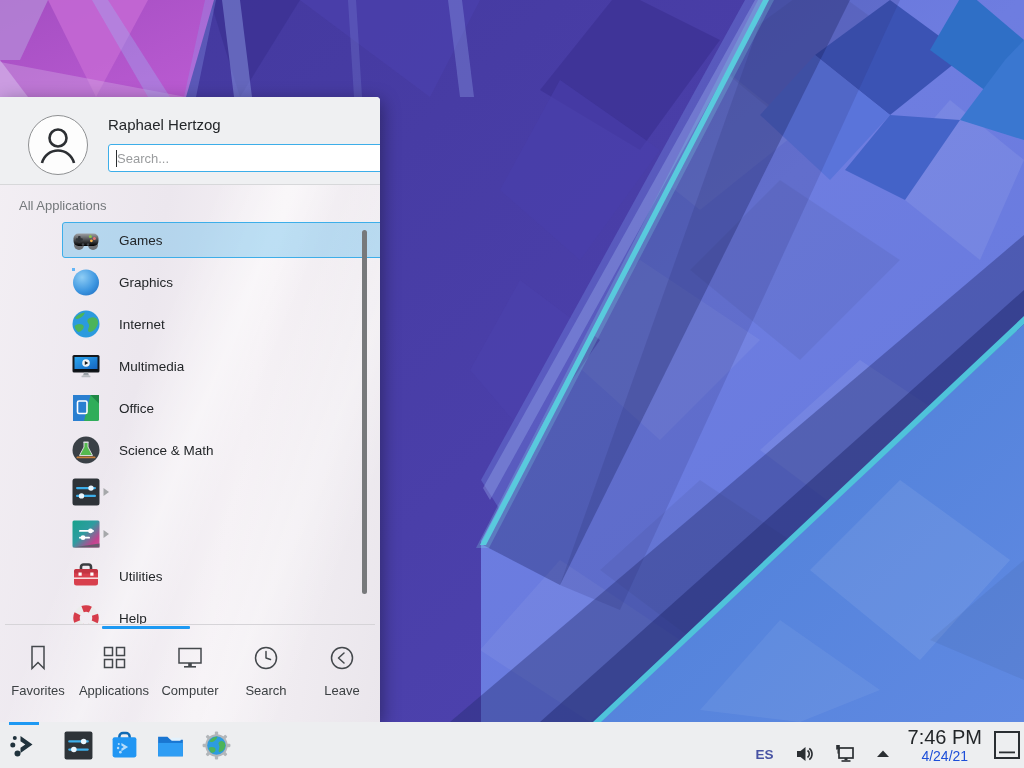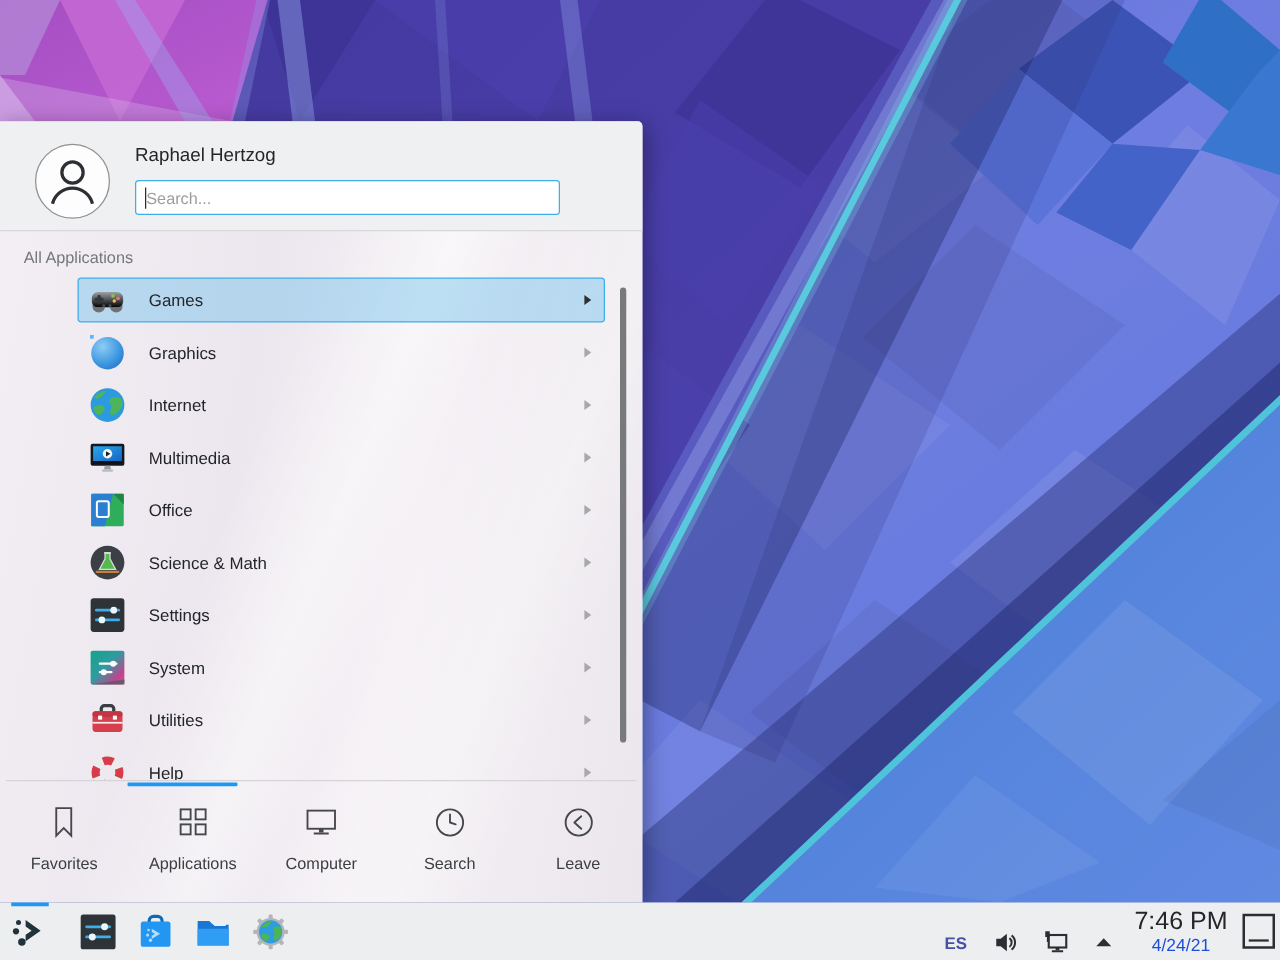--- a/index.html
+++ b/index.html
@@ -3,21 +3,21 @@
 <meta charset="utf-8">
 <style>
   * { margin:0; padding:0; box-sizing:border-box; }
   html,body { width:1024px; height:768px; overflow:hidden; }
   body { font-family:"Liberation Sans","DejaVu Sans",sans-serif; color:#232629; position:relative; background:#4a51b8; }
 
   
   .wallpaper { position:absolute; inset:0; z-index:0; }
 
   
-  .menu { position:absolute; left:0; top:97px; width:514px; height:625px; z-index:5;
+  .menu { position:absolute; left:0; top:97px; width:380px; height:625px; z-index:5;
           border-top-right-radius:4px; box-shadow:2px 4px 18px rgba(0,0,0,.38); overflow:hidden;
           background:linear-gradient(100deg,#f3eff4 0%,#ece7ee 38%,#f5f1f5 62%,#eae6ec 100%); }
   .menu-streaks { position:absolute; inset:0; pointer-events:none;
           background:linear-gradient(112deg, rgba(255,255,255,0) 40%, rgba(255,255,255,.45) 52%, rgba(255,255,255,0) 60%, rgba(255,255,255,.3) 74%, rgba(255,255,255,0) 84%); }
   .menu-header { position:absolute; left:0; top:0; width:100%; height:88px; background:#eff0f2; border-bottom:1px solid #d7d8da; }
   .avatar { position:absolute; left:28px; top:18px; width:60px; height:60px; border-radius:50%;
             border:1px solid #8f9193; background:#fdfdfd; }
   .user-name { position:absolute; left:108px; top:19px; font-size:15px; color:#232629; }
   .search-wrap { position:absolute; left:108px; top:47px; width:340px; height:28px; background:#ffffff;
                  border:1px solid #3daee9; border-radius:3px;padding-left:46px; }
@@ -294,21 +294,20 @@
     <div class="row" style="top:255px">
       <span class="row-icon">
         <svg width="30" height="30" viewBox="0 0 30 30">
           <rect x="1.5" y="1.5" width="27" height="27" rx="2.5" fill="#2e3338"></rect>
           <rect x="5" y="10" width="20" height="2.2" rx="1.1" fill="#3daee9"></rect>
           <circle cx="20" cy="11.1" r="2.7" fill="#eaf5fc"></circle>
           <rect x="5" y="17.8" width="20" height="2.2" rx="1.1" fill="#3daee9"></rect>
           <circle cx="10.5" cy="18.9" r="2.7" fill="#eaf5fc"></circle>
         </svg>
       </span>
-      <span class="row-label">Settings</span>
       <span class="row-chev">
         <svg width="10" height="10" viewBox="0 0 10 10">
             <polygon points="2.5,1 8,5 2.5,9" fill="#a6a8aa"></polygon>
           </svg>
       </span>
     </div>
 
     <div class="row" style="top:297px">
       <span class="row-icon">
         <svg width="30" height="30" viewBox="0 0 30 30">
@@ -321,21 +320,20 @@
               </linearGradient>
             </defs>
           <rect x="1.5" y="1.5" width="27" height="27" rx="1.5" fill="url(#sysg)"></rect>
           <polygon points="1.5,28.5 28.5,28.5 28.5,24.5" fill="#575d66" opacity=".85"></polygon>
           <rect x="8" y="11" width="15" height="1.8" rx=".9" fill="#ffffff"></rect>
           <circle cx="19.5" cy="11.9" r="2.4" fill="#ffffff"></circle>
           <rect x="8" y="17.8" width="11" height="1.8" rx=".9" fill="#ffffff"></rect>
           <circle cx="12" cy="18.7" r="2.4" fill="#ffffff"></circle>
         </svg>
       </span>
-      <span class="row-label">System</span>
       <span class="row-chev">
         <svg width="10" height="10" viewBox="0 0 10 10">
             <polygon points="2.5,1 8,5 2.5,9" fill="#a6a8aa"></polygon>
           </svg>
       </span>
     </div>
 
     <div class="row" style="top:339px">
       <span class="row-icon">
         <svg width="30" height="30" viewBox="0 0 30 30">

